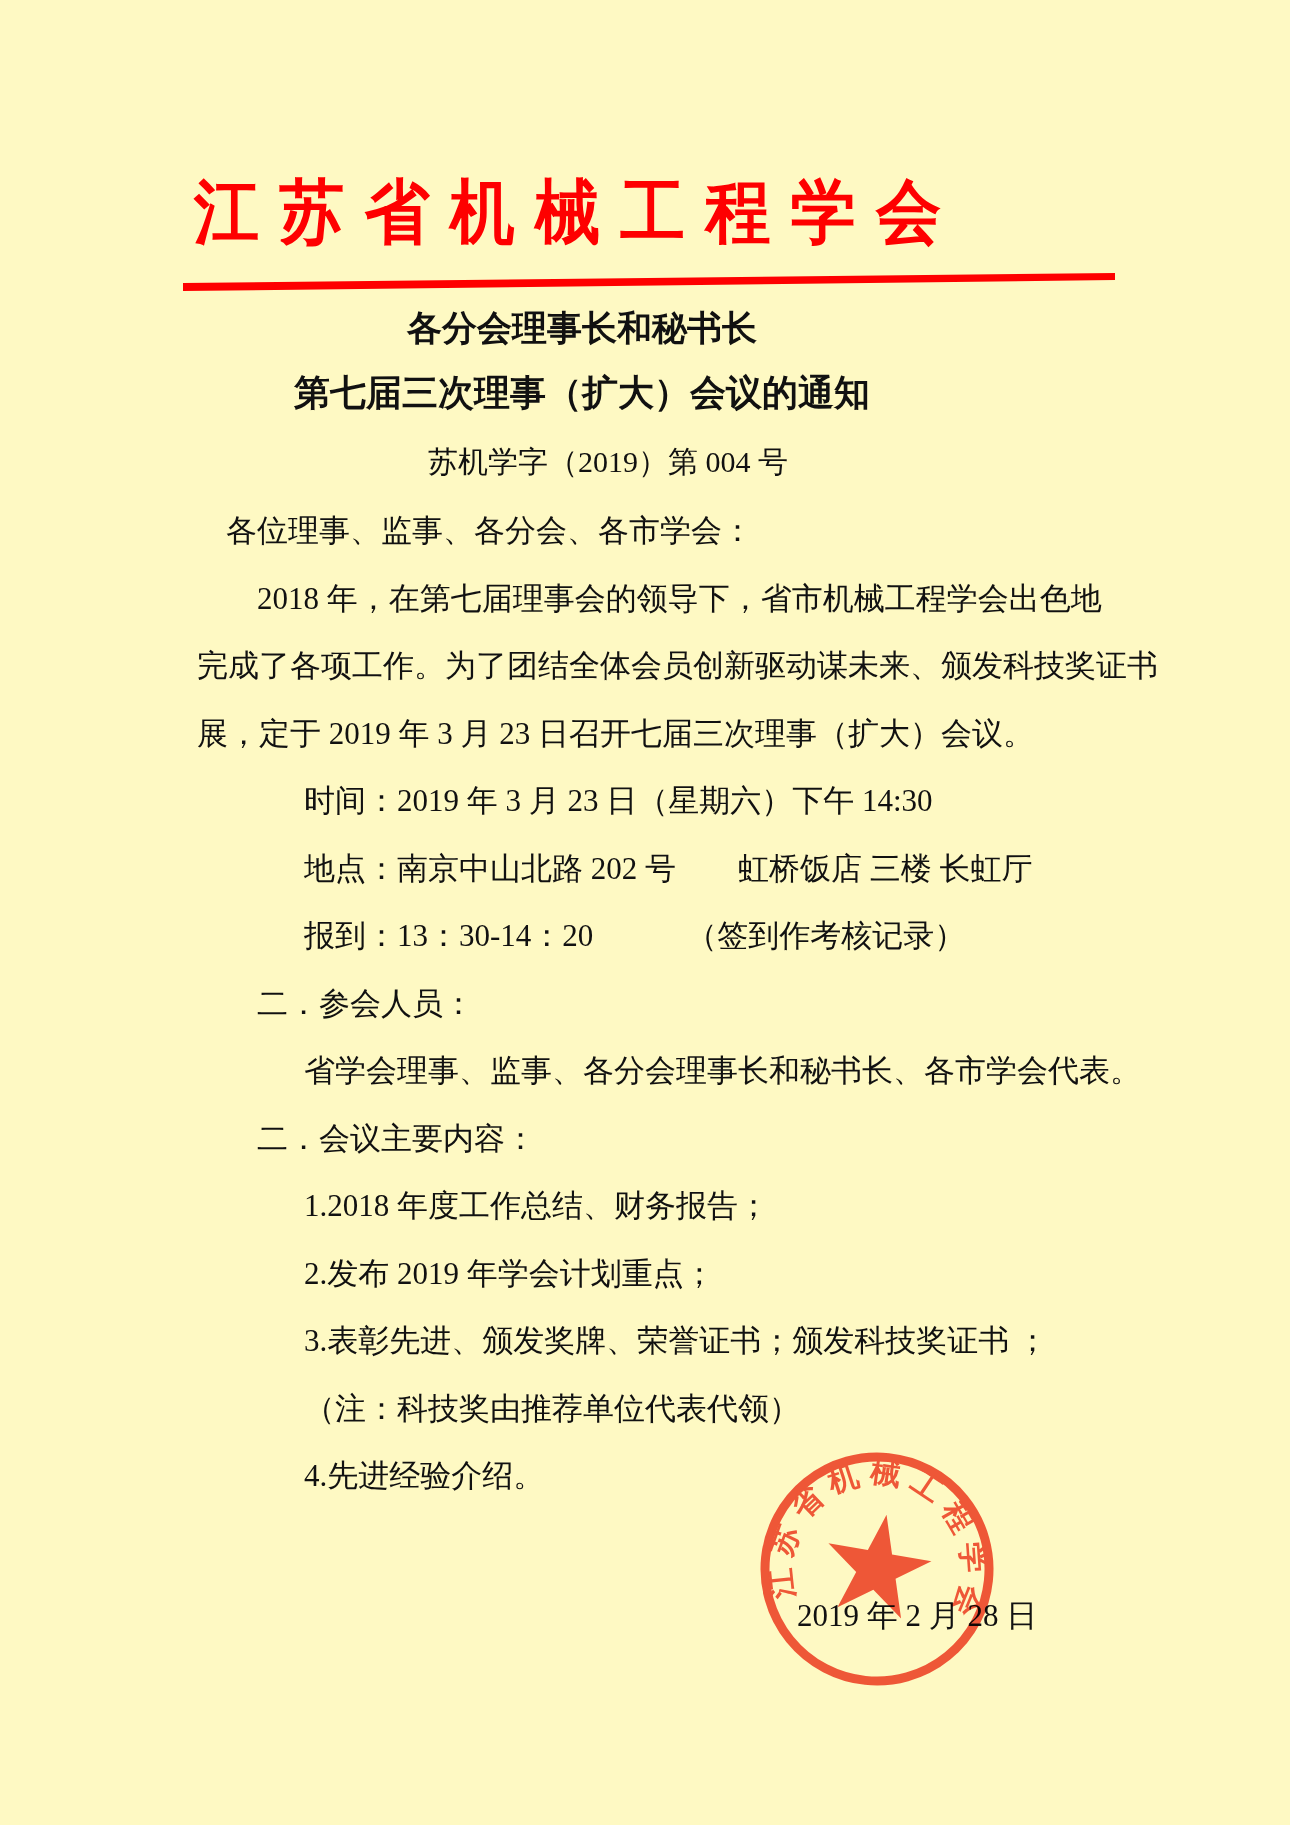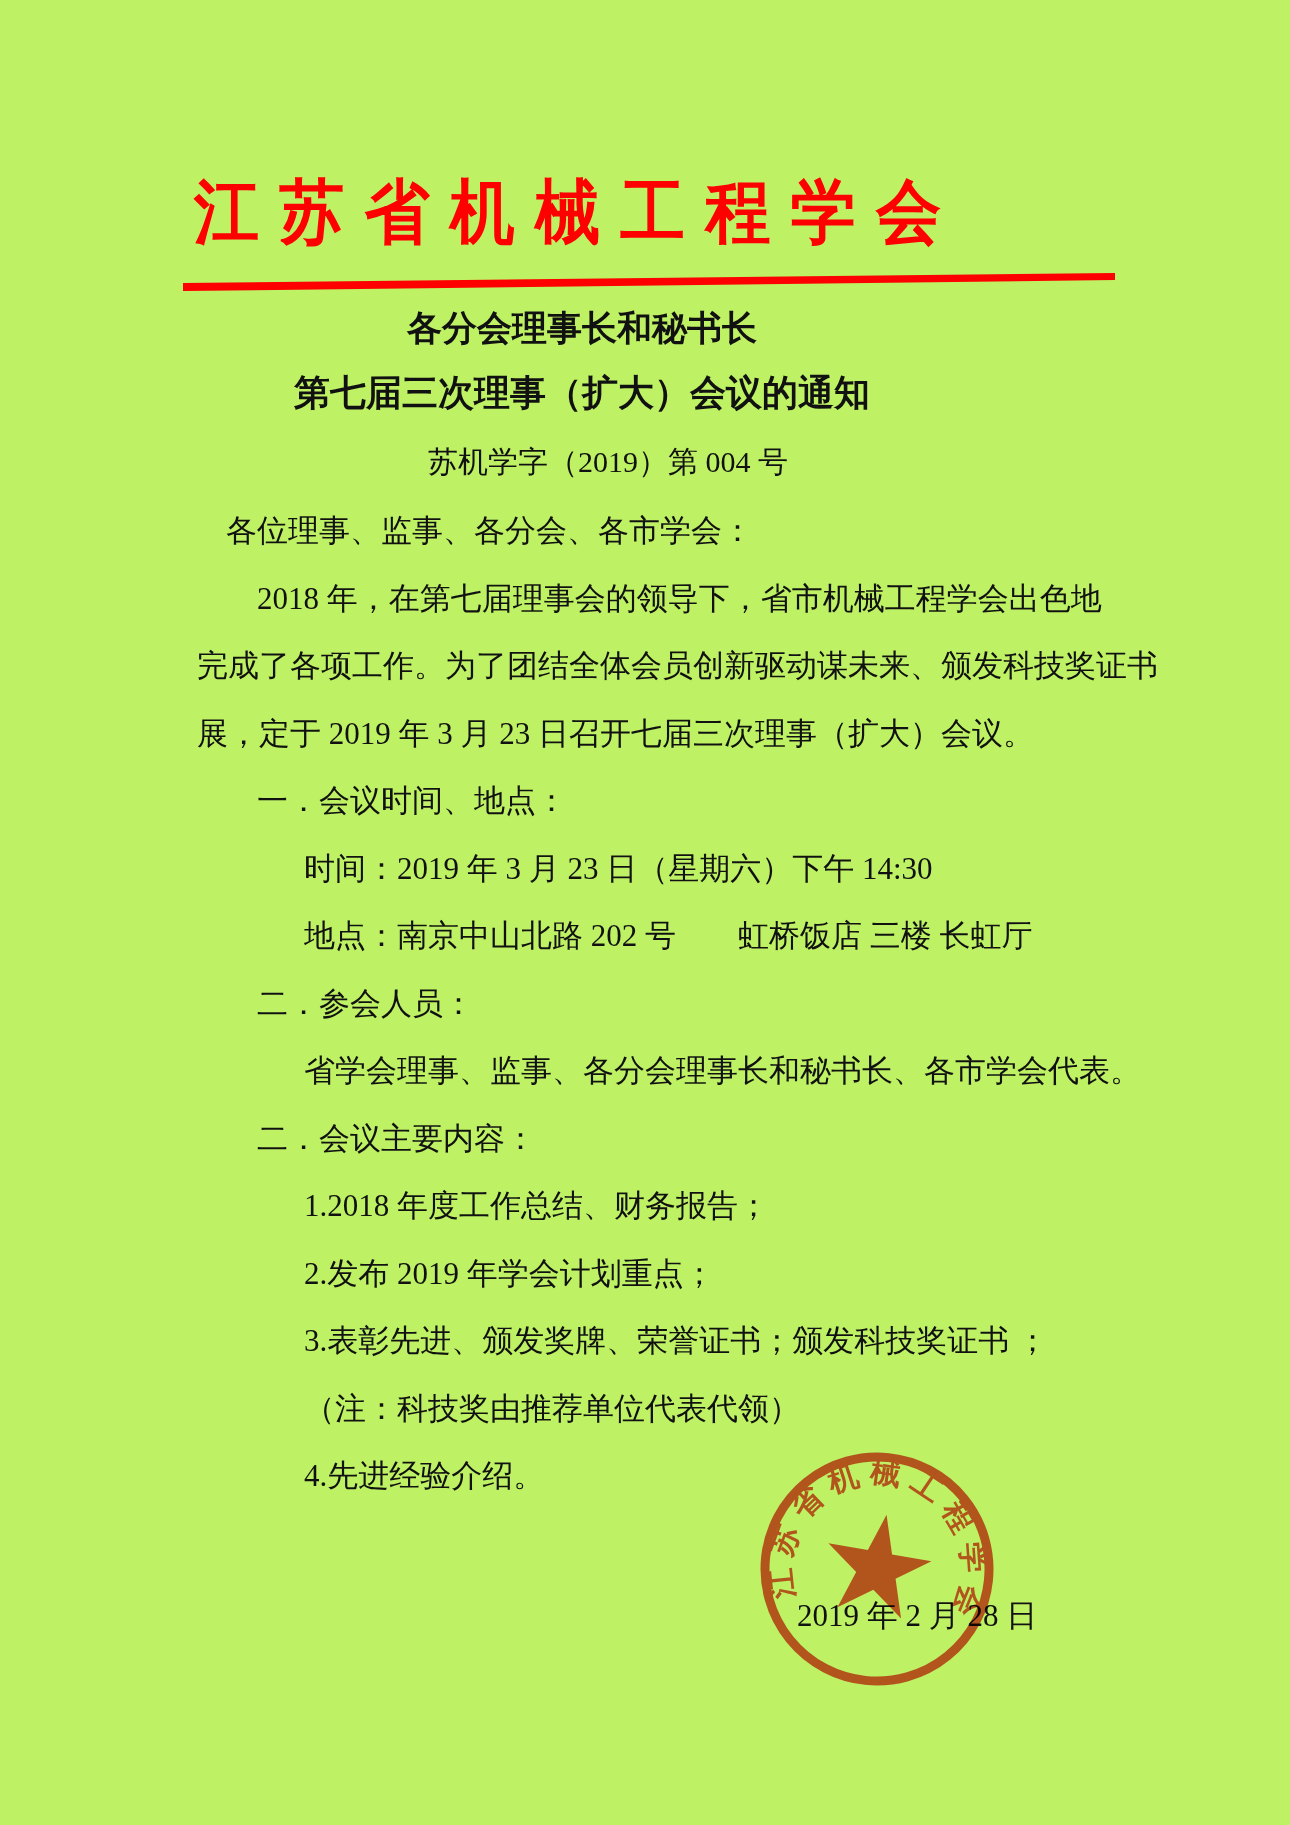--- a/index.html
+++ b/index.html
@@ -1,19 +1,19 @@
 <!DOCTYPE html>
 <html><head>
 <meta charset="utf-8">
 <style>
   html,body{margin:0;padding:0;background:#ffffff;}
   .page{
     position:relative;
     width:1290px;height:1825px;
-    background:#bef264;
+    background:#fef9c3;
     overflow:hidden;
     font-family:"Liberation Serif","DejaVu Serif",serif;
     color:#111;
   }
   
   .org-title{
     position:absolute;left:194px;top:178px;
     font-size:65px;font-weight:bold;color:#fe0000;
     letter-spacing:2px;white-space:pre;line-height:1;
     transform:scaleY(1.08);transform-origin:top left;
@@ -67,23 +67,23 @@
 
   <div class="doc-title-1">各分会理事长和秘书长</div>
   <div class="doc-title-2">第七届三次理事（扩大）会议的通知</div>
   <div class="doc-number">苏机学字（2019）第 004 号</div>
 
   <div class="body-block">
     <div class="line l-salut">各位理事、监事、各分会、各市学会：</div>
     <div class="line ind2">2018 年，在第七届理事会的领导下，省市机械工程学会出色地</div>
     <div class="line ind0">完成了各项工作。为了团结全体会员创新驱动谋未来、颁发科技奖证书</div>
     <div class="line ind0">展，定于 2019 年 3 月 23 日召开七届三次理事（扩大）会议。</div>
-    <div class="line ind2">一．会议时间、地点：</div>
     <div class="line ind3">时间：2019 年 3 月 23 日（星期六）下午 14:30</div>
     <div class="line ind3">地点：南京中山北路 202 号　　虹桥饭店 三楼 长虹厅</div>
+    <div class="line ind3">报到：13：30-14：20　　　（签到作考核记录）</div>
     <div class="line ind2">二．参会人员：</div>
     <div class="line ind3">省学会理事、监事、各分会理事长和秘书长、各市学会代表。</div>
     <div class="line ind2">二．会议主要内容：</div>
     <div class="line ind3">1.2018 年度工作总结、财务报告；</div>
     <div class="line ind3">2.发布 2019 年学会计划重点；</div>
     <div class="line ind3">3.表彰先进、颁发奖牌、荣誉证书；颁发科技奖证书 ；</div>
     <div class="line ind3">（注：科技奖由推荐单位代表代领）</div>
     <div class="line ind3">4.先进经验介绍。</div>
   </div>
 

